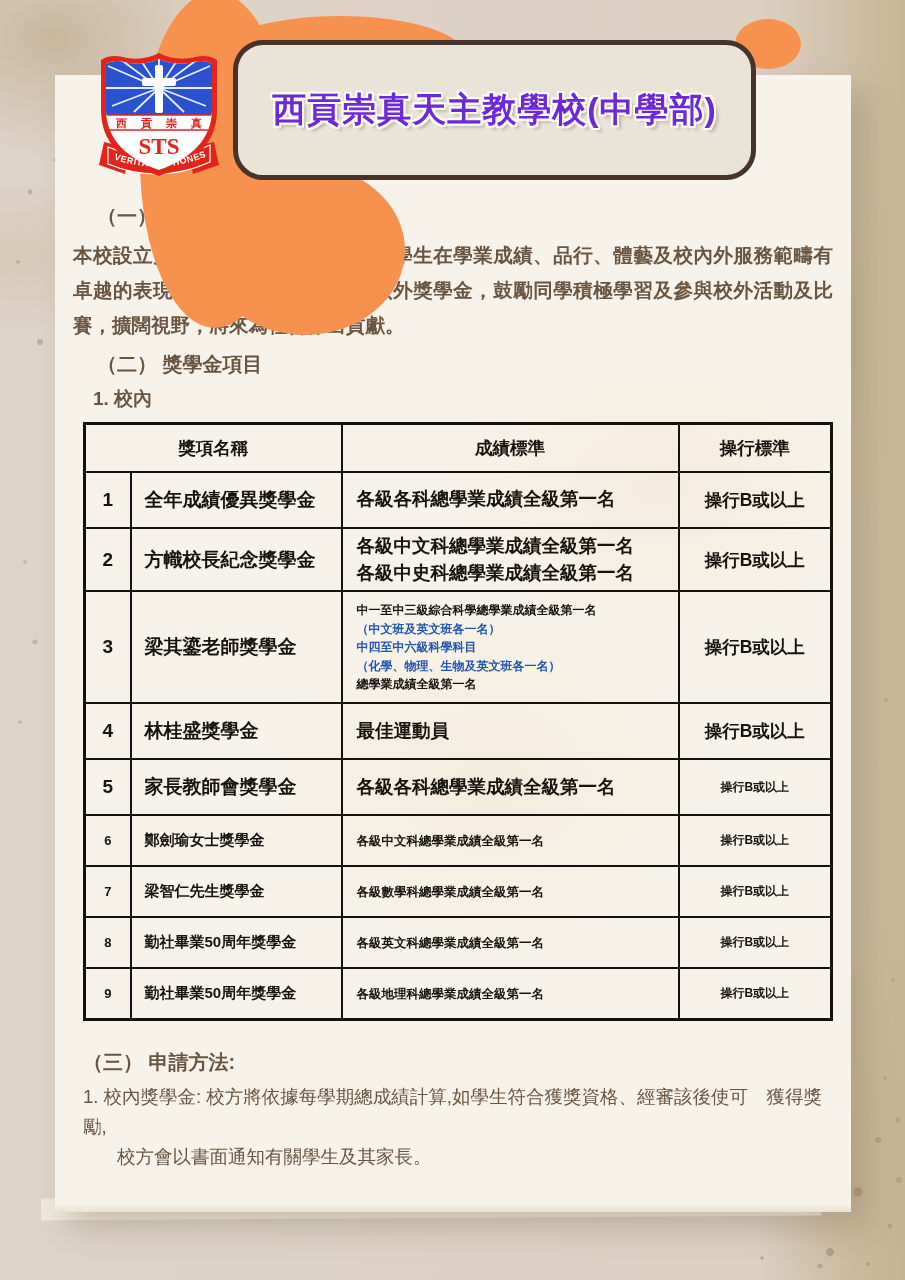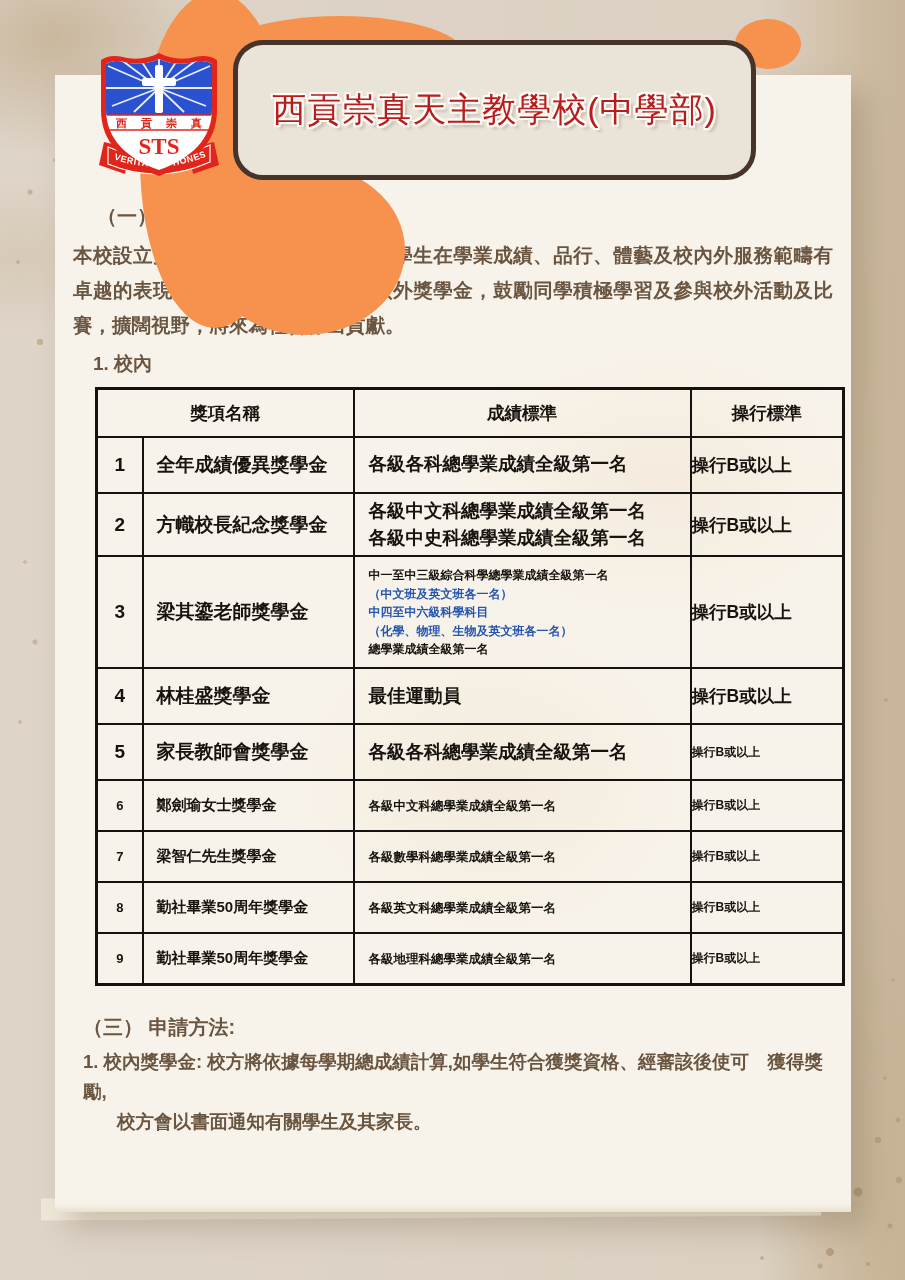--- a/index.html
+++ b/index.html
@@ -57,39 +57,39 @@
 
   .blob { position:absolute; left:130px; top:0; width:690px; height:350px; z-index:2; pointer-events:none; }
 
   .logo { position:absolute; left:92px; top:48px; width:134px; height:138px; z-index:4; }
 
   .title-box {
     position:absolute; left:233px; top:40px; width:523px; height:140px; z-index:3;
     background:#eae3d8; border:5px solid #46332a; border-radius:30px;
     display:flex; flex-direction:column; align-items:center; justify-content:center; gap:4px;
   }
-  .title-line { font-weight:400; color:#b91c1c;
+  .title-line { font-weight:700; color:#6d28d9;
     text-shadow:2px 2px 0 #fdfbf6, -2px -2px 0 #fdfbf6, 2px -2px 0 #fdfbf6, -2px 2px 0 #fdfbf6, 0 2px 0 #fdfbf6, 2px 0 0 #fdfbf6, 0 -2px 0 #fdfbf6, -2px 0 0 #fdfbf6, 4px 4px 3px rgba(70,50,30,0.25);
   }
   .title-line1 { font-size:34px; letter-spacing:1px; }
   .title-line2 { font-size:39px; letter-spacing:9px; }
 
   .content { position:relative; padding:120px 16px 0 16px; color:#6a5541; }
   .sec-heading { font-size:20px; font-weight:800; margin:8px 0 8px 26px; }
   .purpose { font-size:19.5px; font-weight:800; line-height:1.8; margin:2px 2px 6px 2px; text-align:justify; }
   .sub-heading { font-size:19px; font-weight:800; margin:8px 0 10px 22px; }
 
-  table.tbl { border-collapse:collapse; table-layout:fixed; width:747px; margin-left:24px; background:transparent;padding-left:30px; }
+  table.tbl { border-collapse:collapse; table-layout:fixed; width:747px; margin-left:12px; background:transparent;padding-left:30px; }
   .tbl th, .tbl td { border:2.5px solid #141210; color:#17140f; vertical-align:middle; }
   .tbl { border:3.5px solid #141210; }
   .tbl thead th { height:48px; font-size:17.5px; font-weight:800; text-align:center; }
   .c-no { text-align:center; font-weight:800; }
   .c-name { padding-left:13px; font-weight:800; }
   .c-crit { padding:4px 6px 4px 14px; font-weight:800; }
-  .c-cond { text-align:left; font-weight:800; }
+  .c-cond { text-align:center; font-weight:800; }
   .crit { line-height:1.45; }
   .crit.blue { color:#2456b0; }
 
   tr.row-large { height:56px; }
   tr.row-large .c-no { font-size:19px; }
   tr.row-large .c-name { font-size:19px; }
   tr.row-large .crit { font-size:18.5px; }
   tr.row-large .c-cond { font-size:17.5px; }
 
   tr.row-tall { height:112px; }
@@ -102,36 +102,37 @@
   tr.row-small .c-no { font-size:13px; }
   tr.row-small .c-name { font-size:15px; }
   tr.row-small .crit { font-size:12.5px; }
   tr.row-small .c-cond { font-size:12px; }
 
   .c-cond.small { font-size:12px !important; }
 
   .apply { margin-top:28px; }
   .apply-heading { font-size:20px; font-weight:800; margin:4px 0 6px 12px; }
   .app-item { margin:2px 0 4px 12px; }
-  .app-line { font-size:18.5px; font-weight:700; line-height:1.62; }
+  .app-line { font-size:18.5px; font-weight:400; line-height:1.62; }
   .app-line.cont { padding-left:34px; }
 </style>
 </head>
 <body>
 
 <div class="page">
 
   <div class="card-under"></div>
 
   <div class="card">
     <div class="content">
 
       <div class="sec-heading">（一） 目的:</div>
       <div class="purpose">本校設立多項獎學金，以表揚及嘉許學生在學業成績、品行、體藝及校內外服務範疇有卓越的表現；同時亦推薦學生申請核外獎學金，鼓勵同學積極學習及參與校外活動及比賽，擴闊視野，將來為社會作出貢獻。</div>
 
+      <div class="sec-heading">（二） 獎學金項目</div>
       <div class="sub-heading">1. 校內</div>
 
       <table class="tbl">
         <colgroup>
           <col style="width:46px">
             <col style="width:211px">
             <col style="width:337px">
             <col style="width:153px">
         </colgroup>
         <thead>

